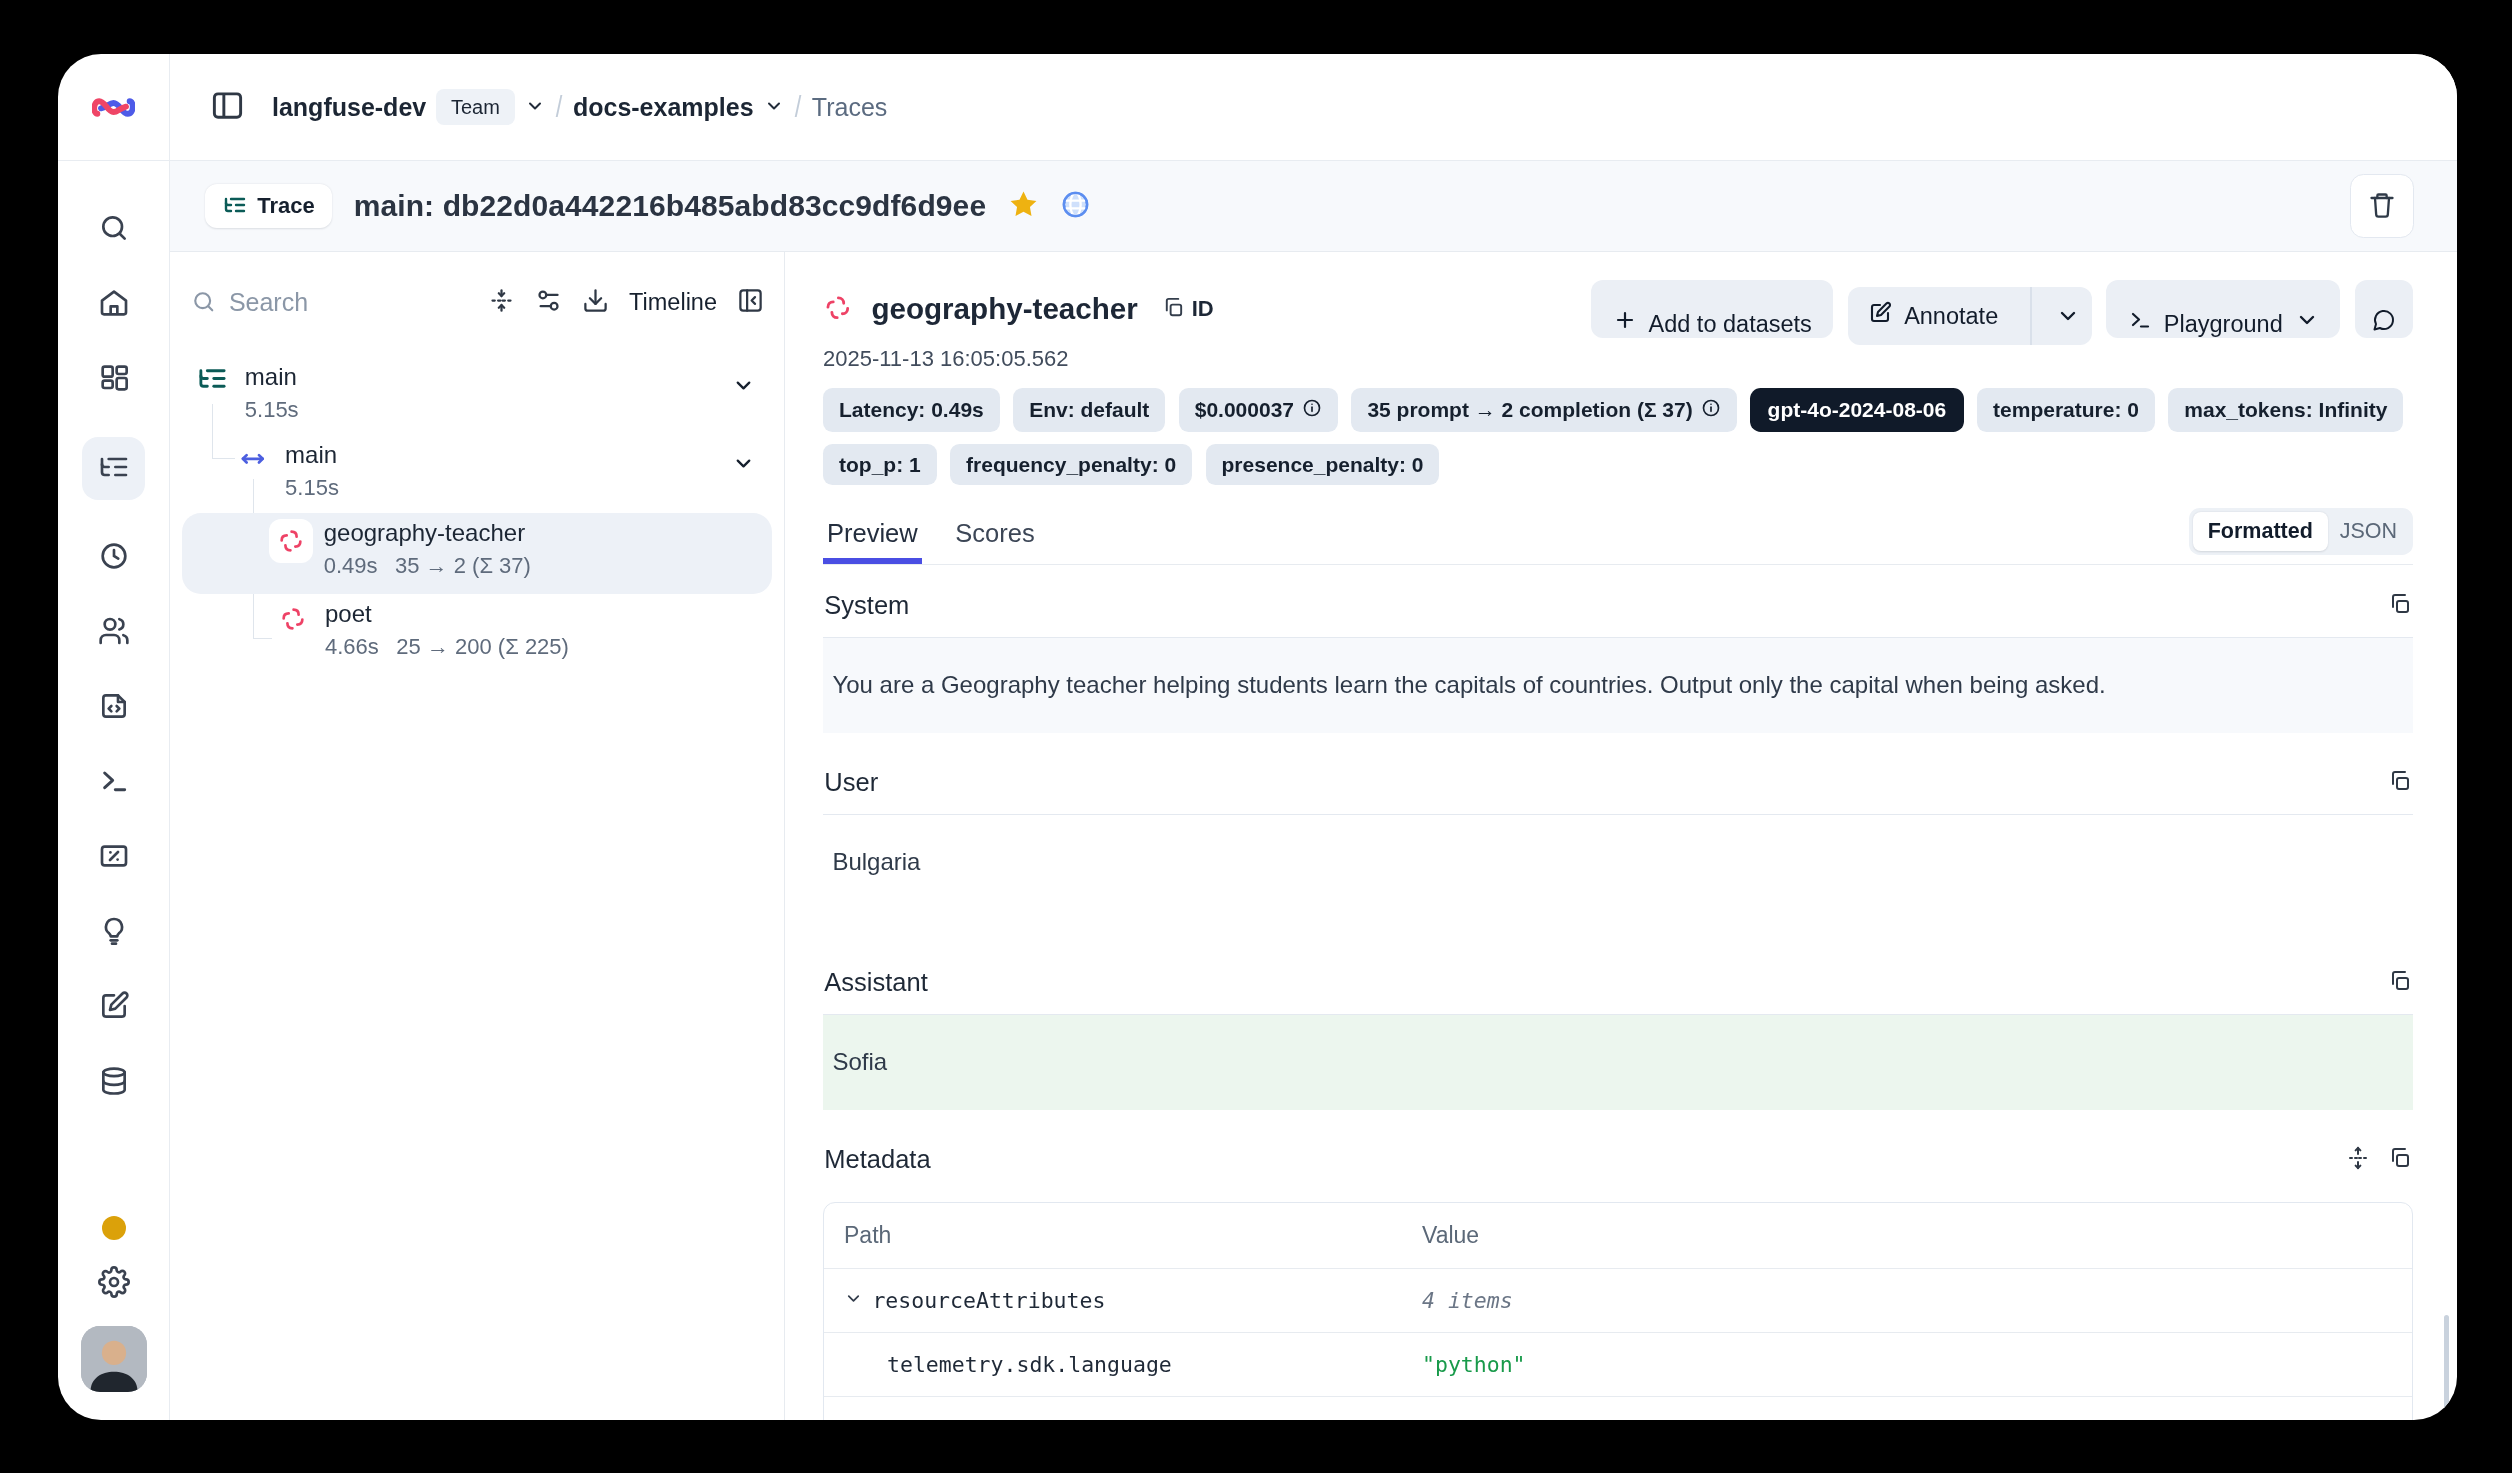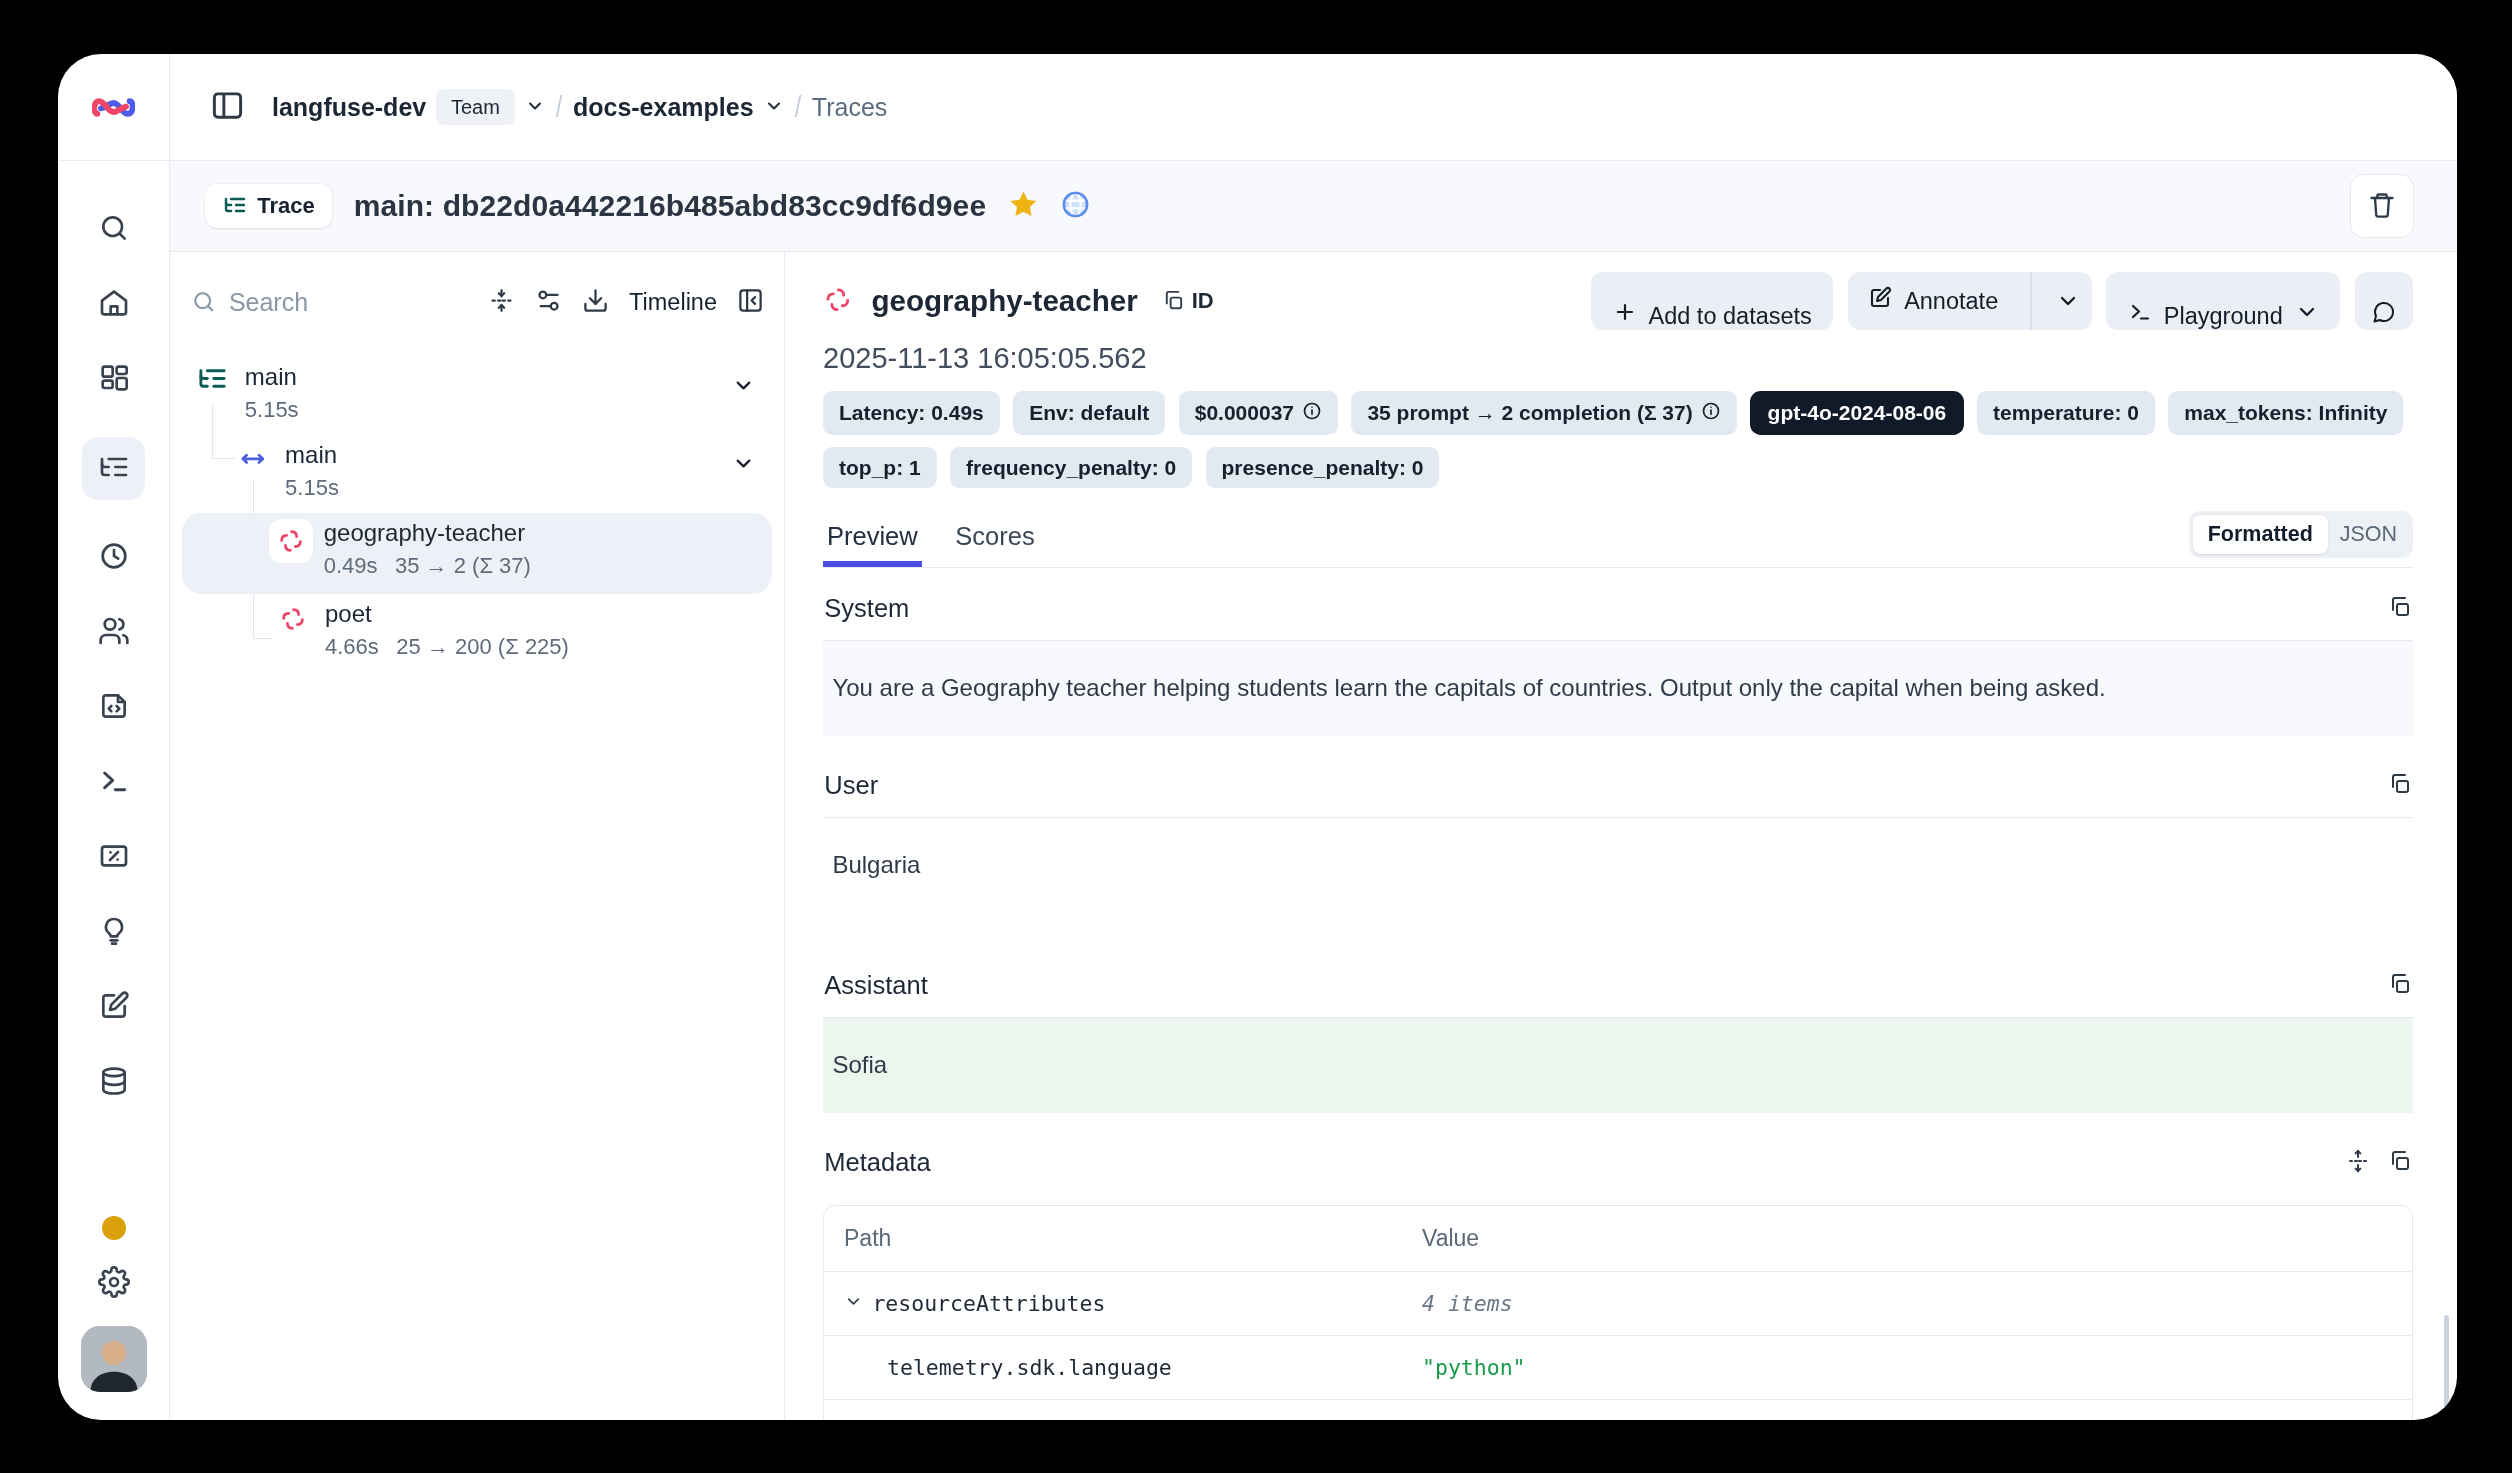--- a/index.html
+++ b/index.html
@@ -86,27 +86,27 @@
   .detail{ flex:1 1 auto; padding:20px 44px 0 38px; min-width:0; position:relative;}
   .det-head{ display:flex; align-items:center; gap:14.8px; }
   .det-title{ font-size:29.6px; font-weight:700; color:#1d2736; margin-left:4px;}
   .id-wrap{ display:flex; align-items:center; gap:6.7px; margin-left:9.4px; color:#343e4c;}
   .id-lbl{ font-size:22px; font-weight:700; color:#1d2736;}
   .det-actions{ margin-left:auto; display:flex; align-items:center; gap:14.8px;}
   .btn{ height:58px; background:#ebeff5; border:none; border-radius:12px; display:flex;
     align-items:flex-end; gap:12px; padding:0 21.5px; font-size:23.5px; font-weight:500;
     color:#121c2b; font-family:inherit; cursor:pointer;}
   .btn svg{ width:24px; height:24px; }
-  .split{ padding:0; overflow:hidden;}
+  .split{ padding:0; overflow:hidden;margin-top:15px;}
   .split .seg-main{ display:flex; align-items:center; gap:12px; padding:0 20px; height:100%;}
   .split .seg-div{ width:1.3px; height:100%; background:#d9e0ea;}
   .split .seg-caret{ width:48px; height:100%; display:flex; align-items:center; justify-content:center;}
   .btn.square{ width:58px; padding:0; justify-content:center;}
 
-  .timestamp{ margin-top:12px; font-size:29px; color:#414c5c; }
+  .timestamp{ margin-top:1px; font-size:22px; color:#414c5c; }
 
   .badges{ margin-top:16px; display:flex; flex-wrap:wrap; gap:12px 13.4px; max-width:1599px;}
   .badge{ background:#e3e9f1; border-radius:9.4px; padding:8.7px 16px; font-size:21px; font-weight:700;
     color:#16202e; display:flex; align-items:center; gap:8px; white-space:nowrap;}
   .badge.dark{ background:#101a29; color:#fff; border-radius:10.7px; padding:10px 17.5px;}
   .badge .info{ color:#16202e; }
 
   .tabs-row{ margin-top:23px; display:flex; align-items:flex-end; border-bottom:1.3px solid #e7ebf0;}
   .tab{ background:none; border:none; font-family:inherit; font-size:25.5px; color:#242e3e;
     font-weight:500; padding:0 4px 16px 4px; margin-right:29.6px; cursor:pointer;}

